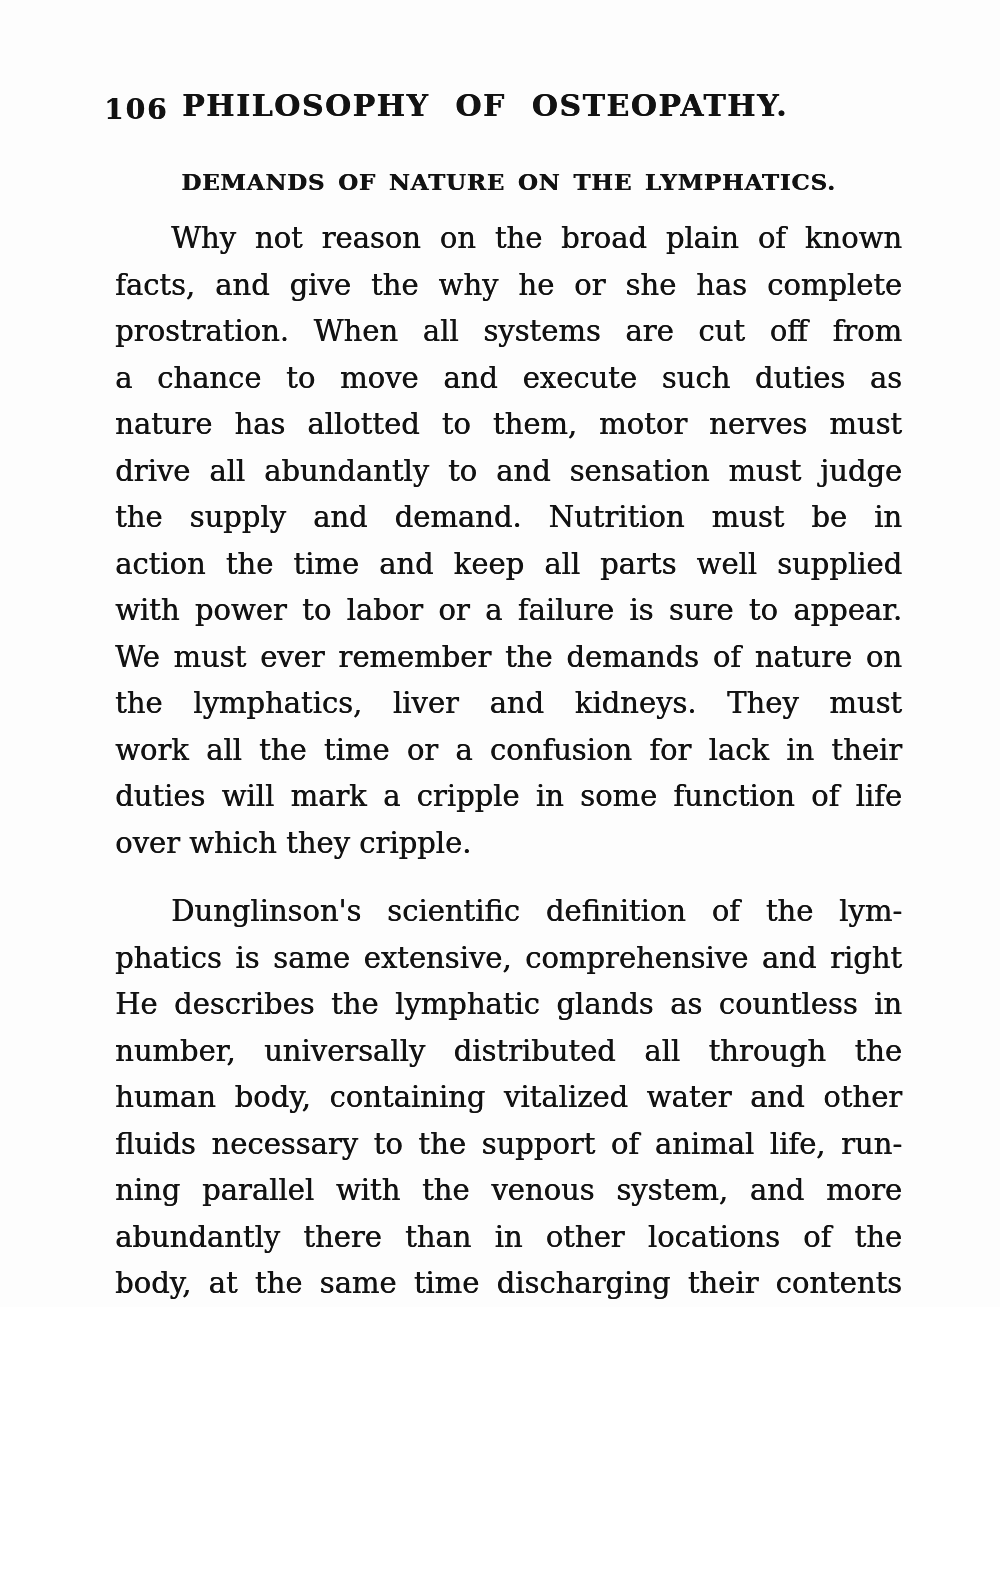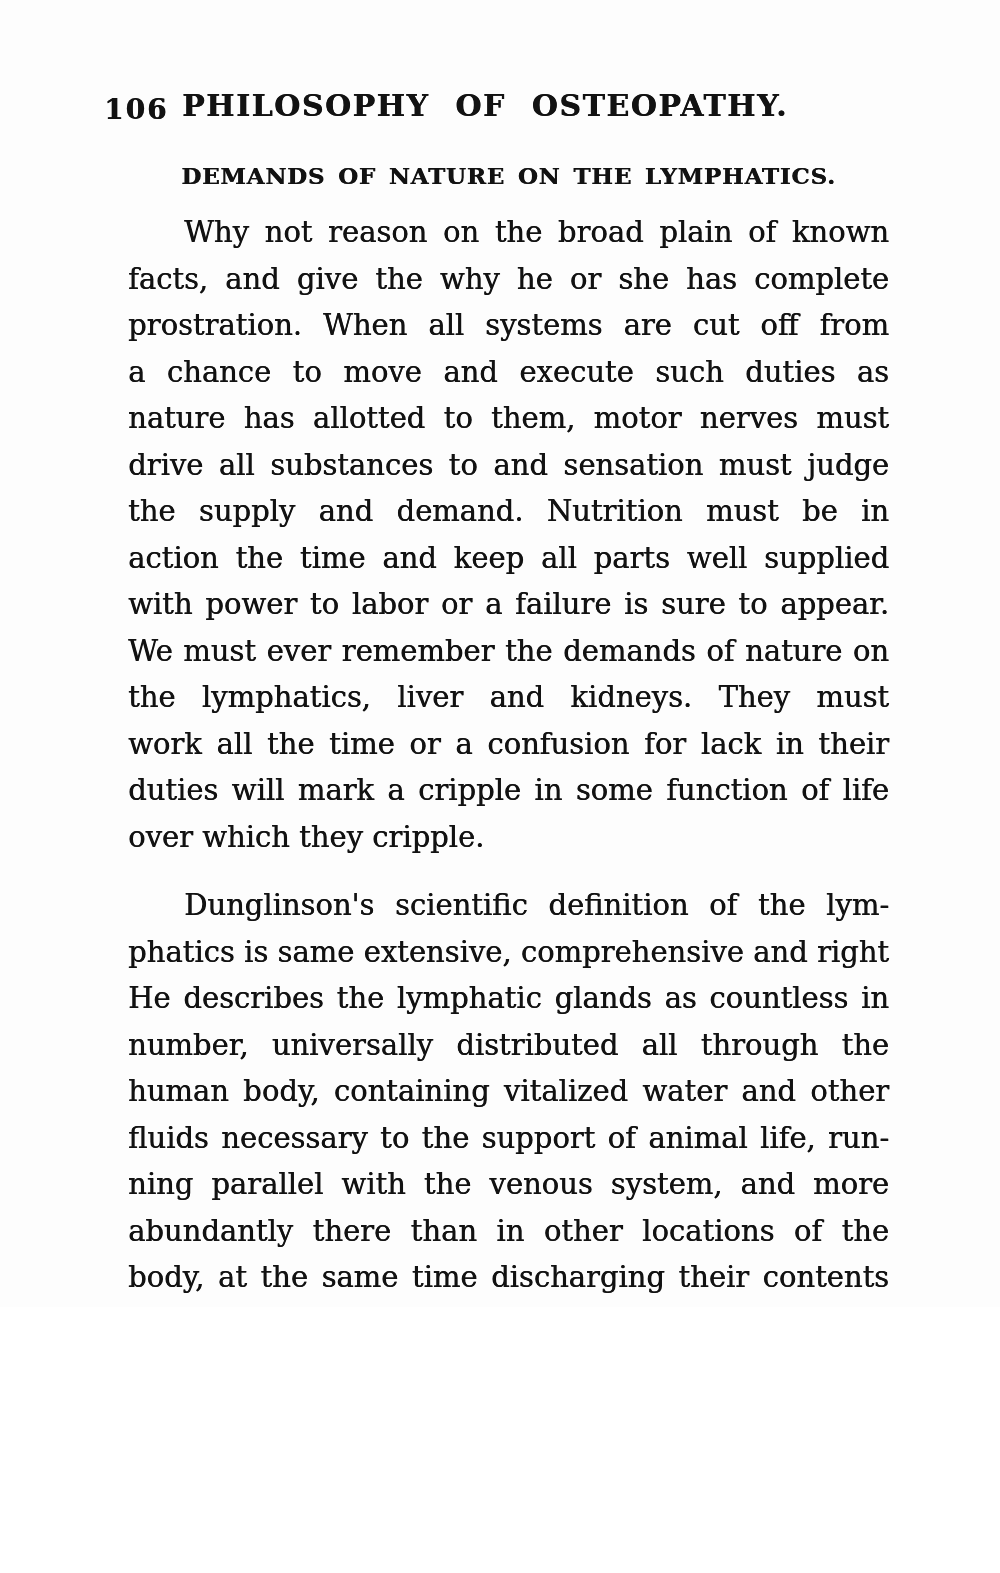--- a/index.html
+++ b/index.html
@@ -39,40 +39,40 @@
     margin-right: 30px;
     font-size: 30px;
     line-height: 32px;
     font-weight: bold;
     letter-spacing: 1.5px;
     word-spacing: 14px;
   }
   .content {
     position: absolute;
     left: 112px;
-    top: 163px;
+    top: 169px;
     width: 793px;
   }
   .section-heading {
     font-size: 23px;
     line-height: 26px;
     font-weight: bold;
     text-align: center;
     letter-spacing: 0.8px;
     word-spacing: 4px;
     margin: 0 0 20px 0;
   }
   .section:nth-child(2) {
     margin-top: 22px;
   }
   .section:nth-child(2) .section-heading {
     margin-bottom: 18px;
   }
   .paragraph {
-    margin: 16px;
+    margin: 3px;
   }
   .line {
     font-size: 29px;
     line-height: 46.5px;
     text-align: justify;
     text-align-last: justify;
   }
   .line.indent {
     text-indent: 56px;
   }
@@ -90,21 +90,21 @@
   </header>
   <main class="content">
       <section class="section">
         <div class="section-heading">DEMANDS OF NATURE ON THE LYMPHATICS.</div>
         <div class="paragraph">
           <div class="line indent">Why not reason on the broad plain of known</div>
           <div class="line">facts, and give the why he or she has complete</div>
           <div class="line">prostration. When all systems are cut off from</div>
           <div class="line">a chance to move and execute such duties as</div>
           <div class="line">nature has allotted to them, motor nerves must</div>
-          <div class="line">drive all substances to and sensation must judge</div>
+          <div class="line">drive all abundantly to and sensation must judge</div>
           <div class="line">the supply and demand. Nutrition must be in</div>
           <div class="line">action the time and keep all parts well supplied</div>
           <div class="line">with power to labor or a failure is sure to appear.</div>
           <div class="line">We must ever remember the demands of nature on</div>
           <div class="line">the lymphatics, liver and kidneys. They must</div>
           <div class="line">work all the time or a confusion for lack in their</div>
           <div class="line">duties will mark a cripple in some function of life</div>
           <div class="line last-left">over which they cripple.</div>
         </div>
       </section>

